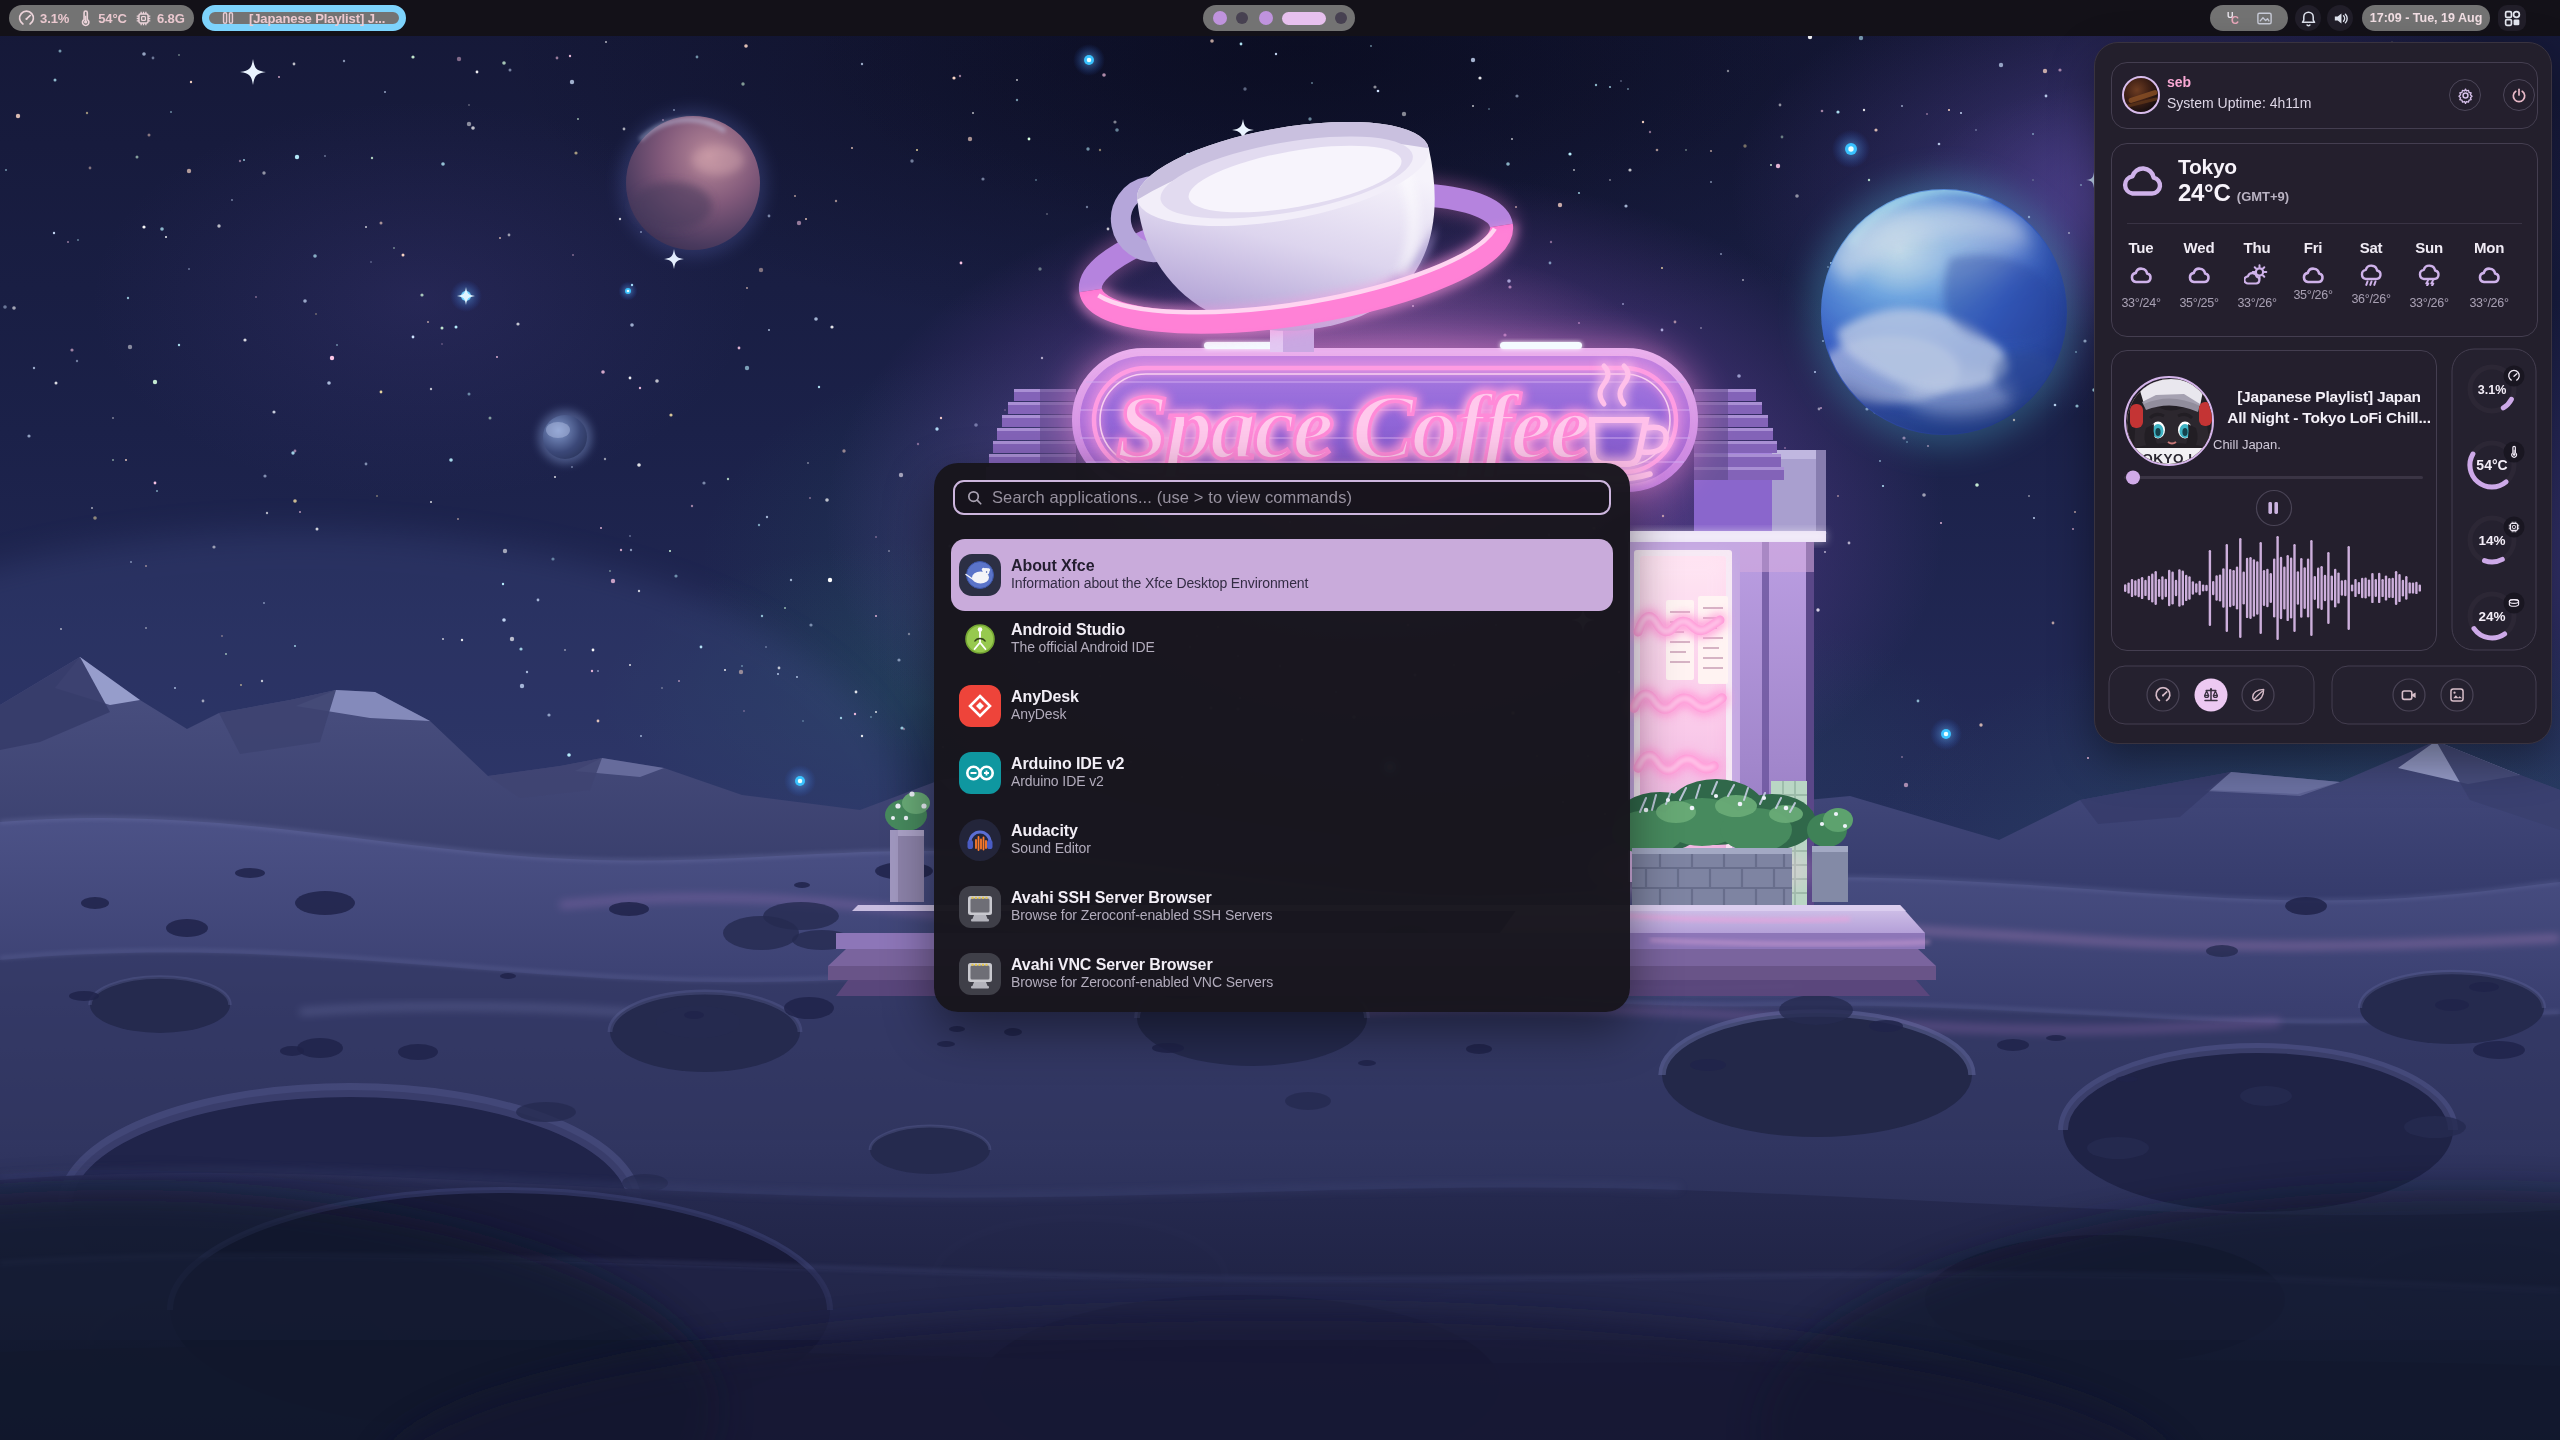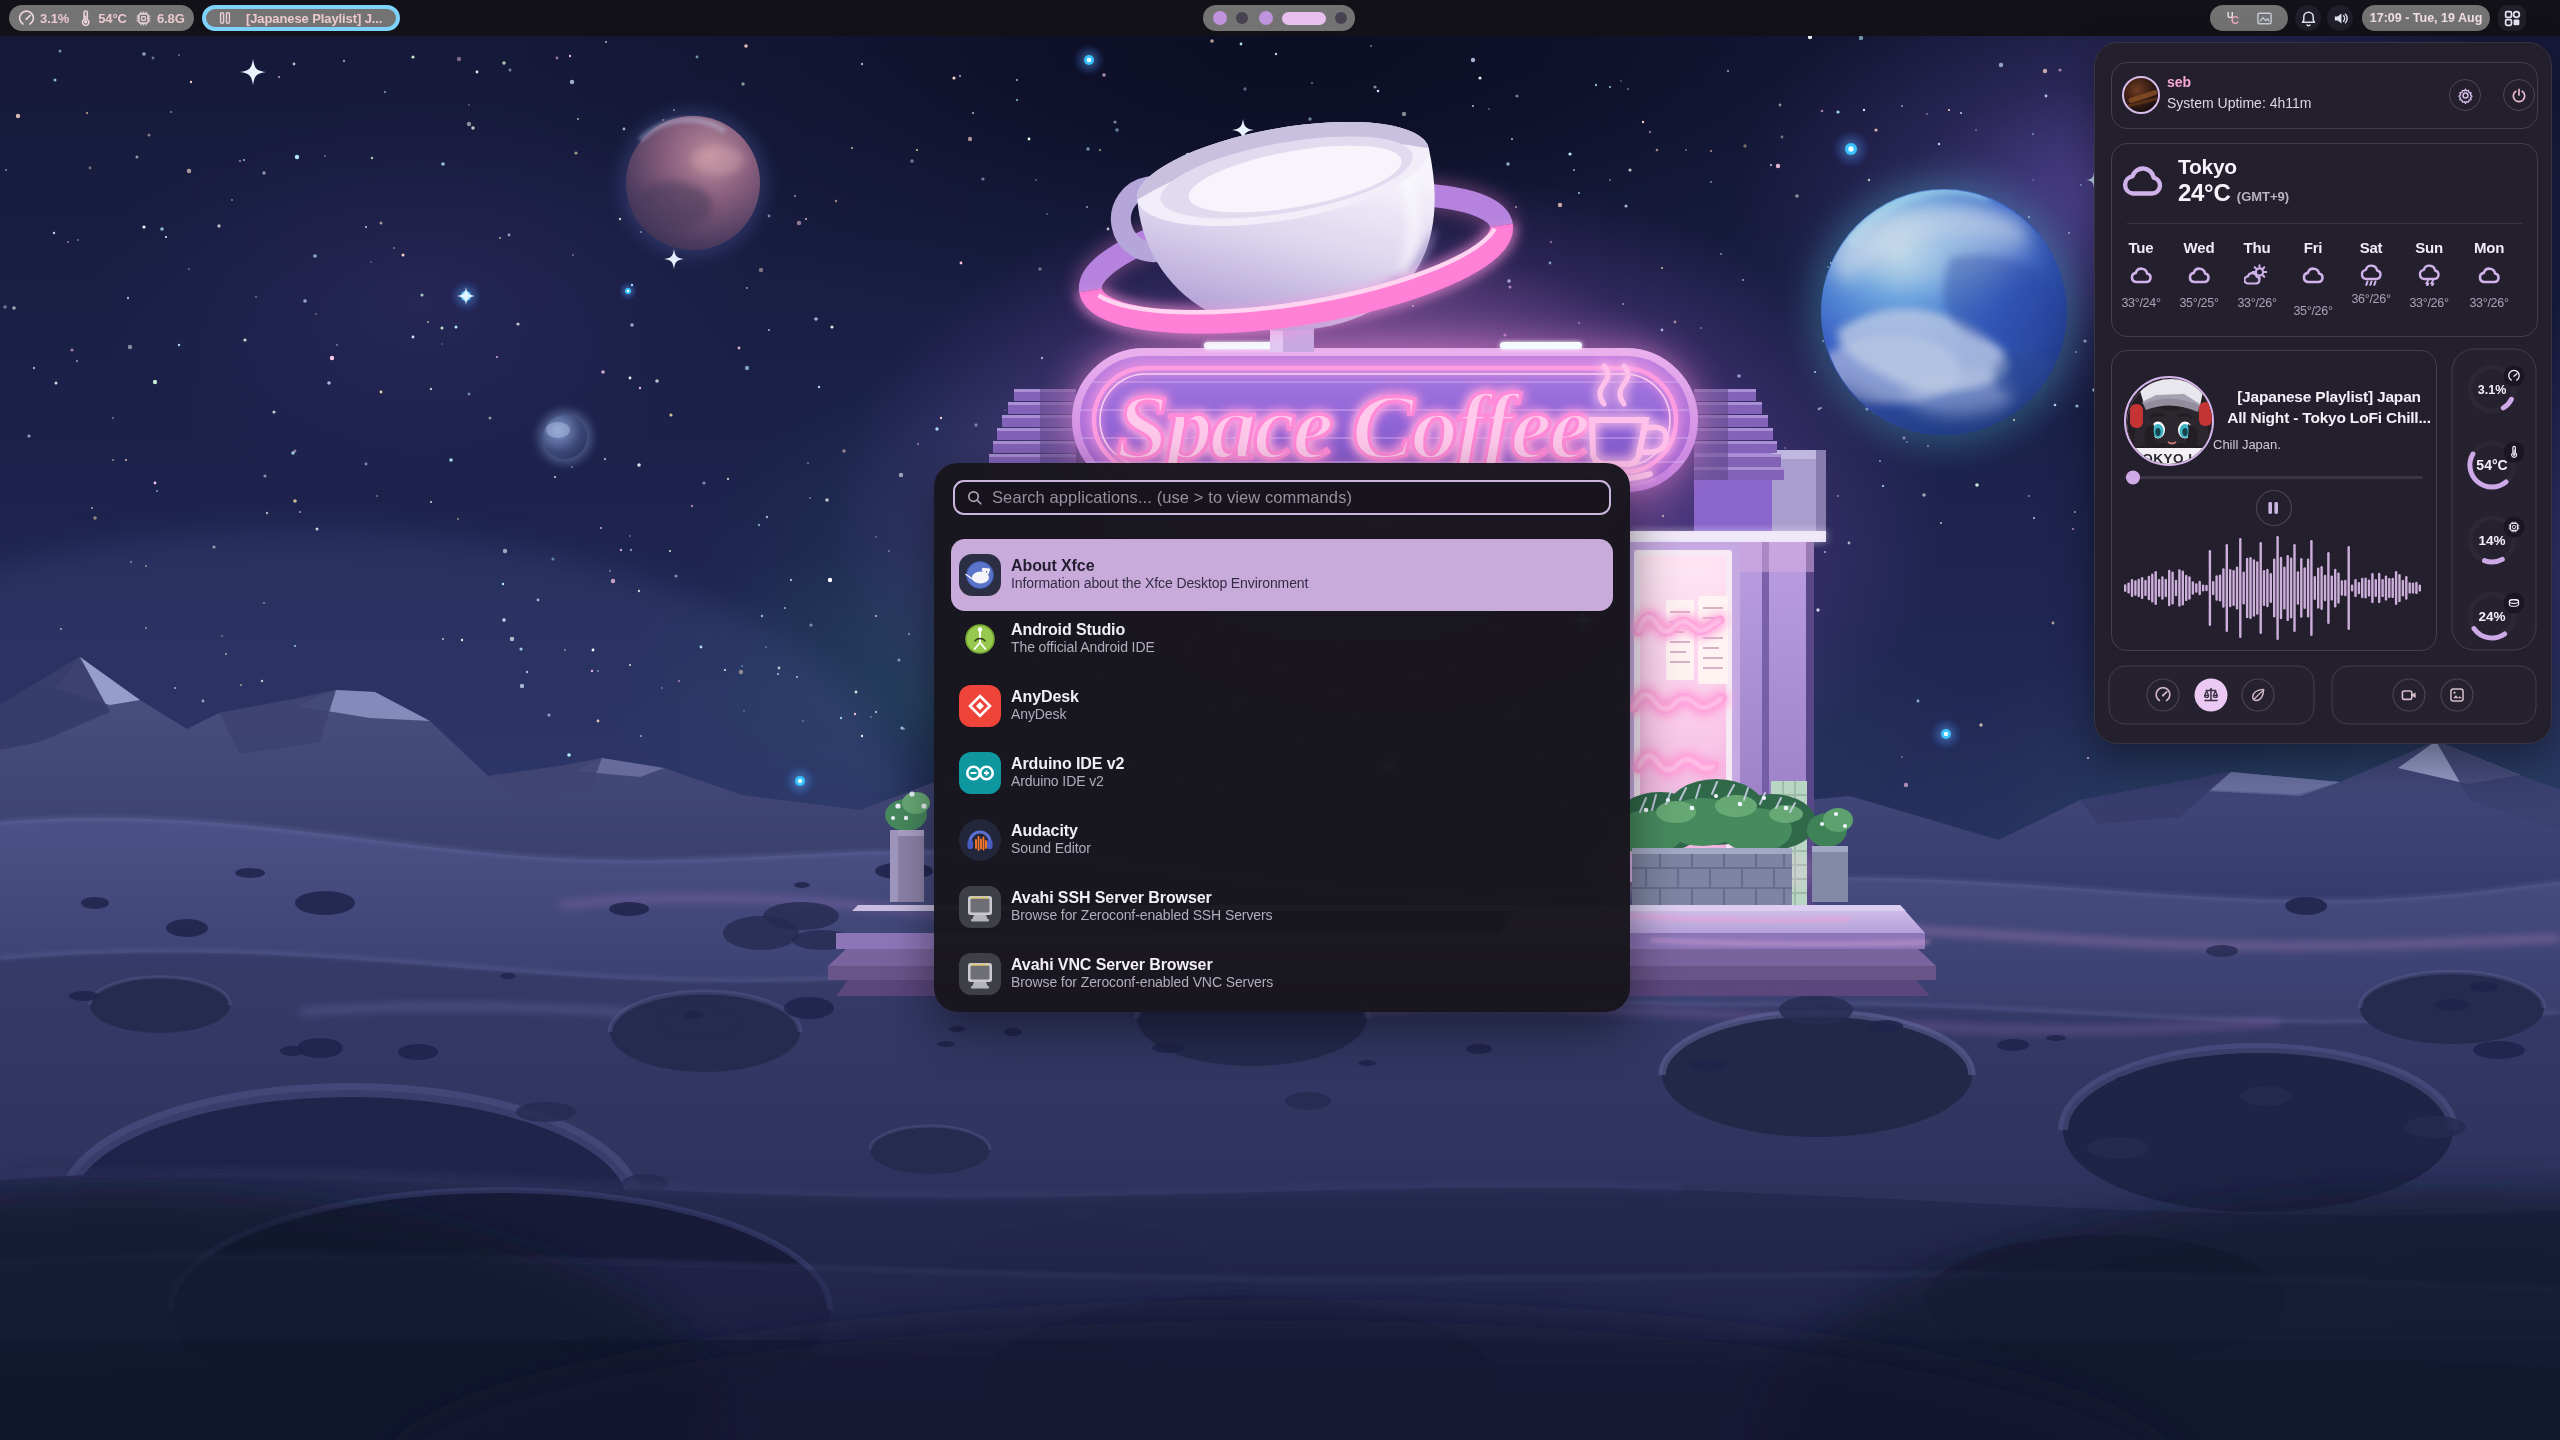--- a/index.html
+++ b/index.html
@@ -1201,21 +1201,21 @@
           <path d="M7.5,2.8 a1.7,1.7 0 0 1 3.4,0 V10 a3.4,3.4 0 1 1 -3.4,0 Z" fill="none" stroke="#ecd4da" stroke-width="1.7"></path>
           <circle cx="9.2" cy="12.6" r="1.8" fill="#ecd4da"></circle>
           <path d="M9.2,12 V6" stroke="#ecd4da" stroke-width="1.4"></path>
         </svg><i style="display:inline-block;width:4px"></i>54°C<i style="display:inline-block;width:8px"></i><svg width="17" height="17" viewBox="0 0 18 18" style="" xmlns="http://www.w3.org/2000/svg">
           <rect x="4.2" y="4.2" width="9.6" height="9.6" rx="1.6" fill="none" stroke="#ecd4da" stroke-width="1.6"></rect>
           <rect x="7" y="7" width="4" height="4" rx="0.8" fill="none" stroke="#ecd4da" stroke-width="1.3"></rect>
           <g stroke="#ecd4da" stroke-width="1.4">
             <path d="M6.5,4.2 V1.8 M9,4.2 V1.8 M11.5,4.2 V1.8 M6.5,16.2 V13.8 M9,16.2 V13.8 M11.5,16.2 V13.8 M4.2,6.5 H1.8 M4.2,9 H1.8 M4.2,11.5 H1.8 M16.2,6.5 H13.8 M16.2,9 H13.8 M16.2,11.5 H13.8"></path>
           </g>
         </svg><i style="display:inline-block;width:5px"></i>6.8G</div>
-<div class="pill" style="left:202px;padding:0 14px 0 11px;border:4px solid #7dd3fc;color:#ecc9cf">
+<div class="pill" style="left:202px;padding:0 14px 0 11px;border:7px solid #7dd3fc;color:#ecc9cf">
         <svg width="16" height="16" viewBox="0 0 18 18" style="" xmlns="http://www.w3.org/2000/svg">
           <rect x="4" y="3" width="3.4" height="12" rx="1.6" fill="none" stroke="#e8ccd4" stroke-width="1.6"></rect>
           <rect x="10.6" y="3" width="3.4" height="12" rx="1.6" fill="none" stroke="#e8ccd4" stroke-width="1.6"></rect>
         </svg>
         <i style="display:inline-block;width:13px"></i>
         <span style="font-weight:bold">[Japanese Playlist] J...</span>
       </div>
 <div class="pill" style="left:1203px;width:152px;padding:0">
   <span style="position:absolute;left:10px;top:6px;width:14px;height:14px;border-radius:7px;background:#bf93dd"></span>
   <span style="position:absolute;left:33px;top:7px;width:12px;height:12px;border-radius:6px;background:#474151"></span>
@@ -1410,21 +1410,21 @@
             </g>
             <path d="M4,19.5 h7.6 a3.4,3.4 0 0 0 0.7,-6.7 a4.6,4.6 0 0 0 -8.9,-0.5 a3.6,3.6 0 0 0 0.2,7.2 Z" fill="#2a2533" stroke="#cfb2ea" stroke-width="2.2" stroke-linejoin="round"></path>
           </svg></div>
         <div class="wtemp" style="margin-top:8px">33°/26°</div>
       </div>
       <div class="wcol" style="left:189px;top:196px">
         <div class="wday">Fri</div>
         <div style="margin-top:8px;height:24px"><svg width="26" height="22" viewBox="0 0 25 22" style="" xmlns="http://www.w3.org/2000/svg">
             <path d="M7.5,18 h10.2 a4.3,4.3 0 0 0 0.9,-8.5 a5.8,5.8 0 0 0 -11.3,-0.6 a4.6,4.6 0 0 0 0.2,9.1 Z" fill="none" stroke="#cfb2ea" stroke-width="2.6" stroke-linejoin="round"></path>
           </svg></div>
-        <div class="wtemp" style="margin-top:16px">35°/26°</div>
+        <div class="wtemp" style="margin-top:0">35°/26°</div>
       </div>
       <div class="wcol" style="left:247px;top:196px">
         <div class="wday">Sat</div>
         <div style="margin-top:8px;height:24px"><svg width="26" height="22" viewBox="0 0 25 22" style="" xmlns="http://www.w3.org/2000/svg">
             <path d="M7.5,15 h10.2 a4.3,4.3 0 0 0 0.9,-8.5 a5.8,5.8 0 0 0 -11.3,-0.6 a4.6,4.6 0 0 0 0.2,9.1 Z" fill="none" stroke="#cfb2ea" stroke-width="2.4" stroke-linejoin="round"></path>
             <g stroke="#cfb2ea" stroke-width="2" stroke-linecap="round">
               <path d="M9,17.5 l-1.2,3.4 M13,17.5 l-1.2,3.4 M17,17.5 l-1.2,3.4"></path>
             </g>
           </svg></div>
         <div class="wtemp" style="margin-top:4px">36°/26°</div>

